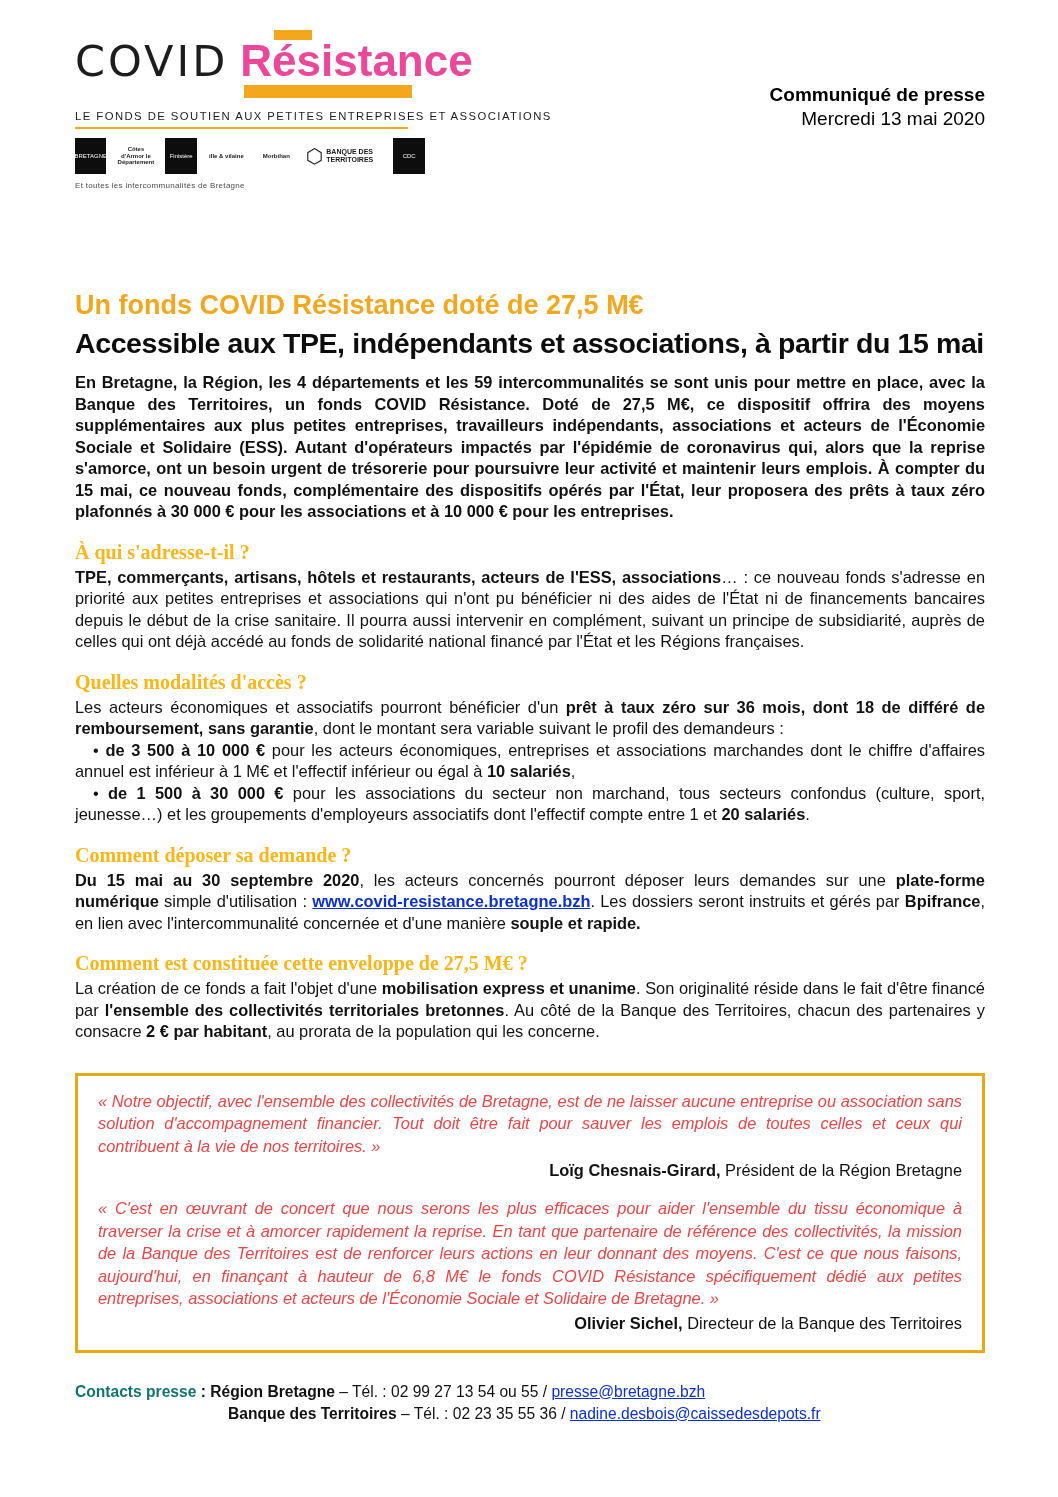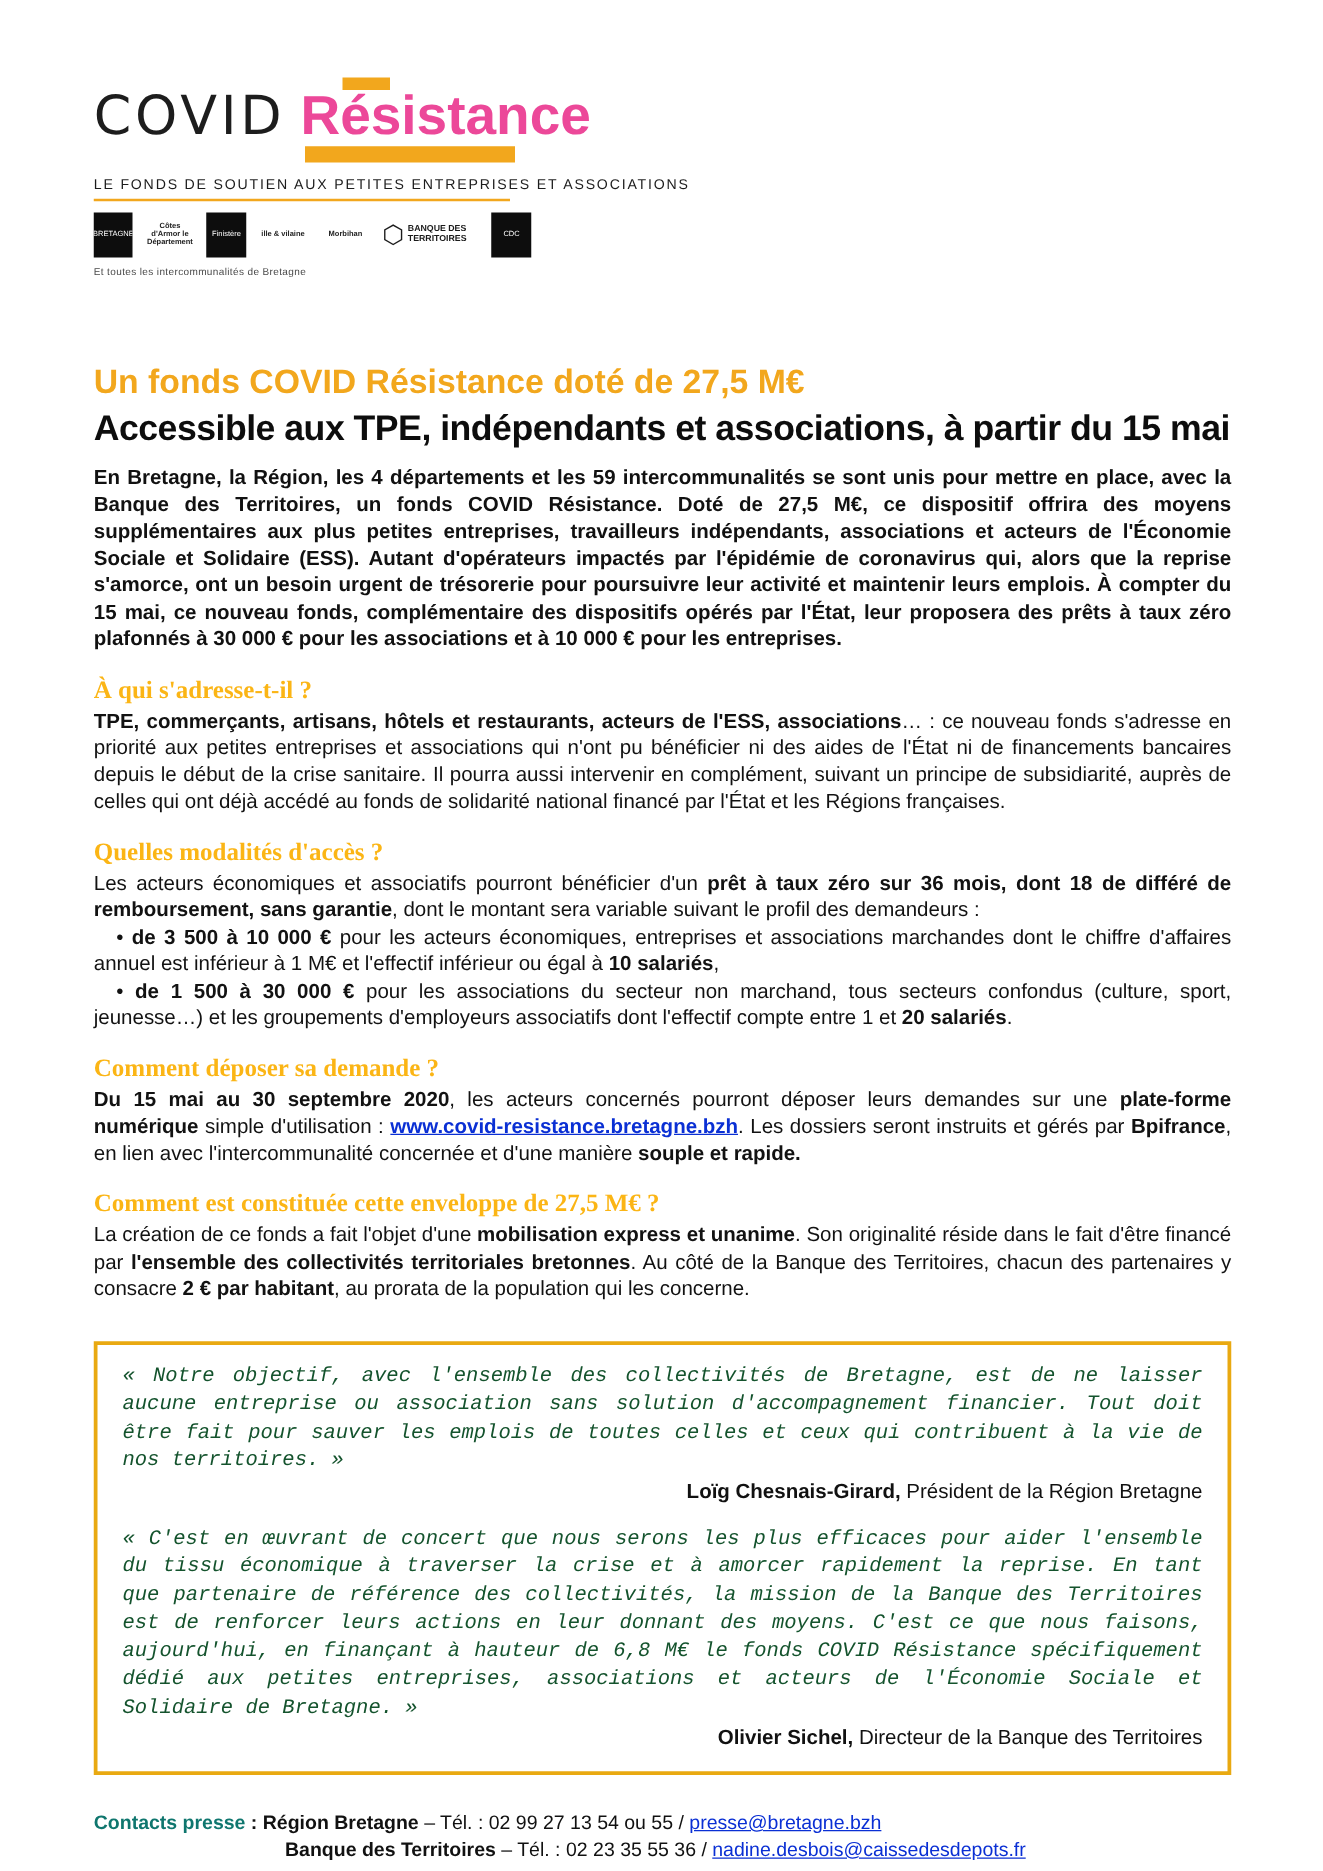--- a/index.html
+++ b/index.html
@@ -16,21 +16,21 @@
     position:relative;
     width:1058px;height:1497px;
     margin:0 auto;
     background:#ffffff;
     color:var(--ink);
     font-family:"Liberation Sans", sans-serif;
     overflow:hidden;
   }
   
   .header-row{position:relative;height:210px;padding:36px 73px 0 75px;}
-  .logo-line{display:flex;align-items:flex-end;gap:12px;margin-top:32px;}
+  .logo-line{display:flex;align-items:flex-end;gap:12px;}
   .logo-covid{
     font-family:"DejaVu Sans", sans-serif;
     font-size:43px;font-weight:400;letter-spacing:3px;color:#1d1d1d;
   }
   .logo-res{position:relative;display:inline-block;
     font-size:44px;font-weight:700;letter-spacing:0px;color:#ec4899;}
   .gold-accent-bar{position:absolute;left:34px;top:-6px;width:38px;height:10px;background:var(--accent-gold);}
   .gold-under-bar{position:absolute;left:4px;bottom:-12px;width:168px;height:13px;background:var(--accent-gold);}
   .tagline{margin-top:24px;font-size:11.3px;letter-spacing:1.45px;color:#1c1c1c;}
   .gold-rule{margin-top:5px;width:333px;height:2px;background:var(--accent-gold);}
@@ -52,21 +52,21 @@
   .intro{margin-top:12px;font-size:16.4px;line-height:21.5px;font-weight:700;text-align:justify;}
   .section{margin-top:18px;}
   .section-heading{font-size:20px;font-weight:700;color:var(--heading-gold);margin-bottom:3px;font-family:Liberation Serif, serif;}
   .body-p{font-size:16.4px;line-height:21.5px;text-align:justify;color:#121212;}
   .body-p.bullet{text-indent:18px;}
   .b{font-weight:700;}
   .i{font-style:italic;}
   a.doc-link{color:var(--link-blue);text-decoration:underline;cursor:pointer;}
   
   .quote-box{margin-top:30px;border:3px solid var(--border-gold);padding:14px 20px 16px 20px;}
-  .quote-text{font-size:16.4px;line-height:22.5px;text-align:justify;color:#14532d;font-family:Liberation Mono, monospace;}
+  .quote-text{font-size:16.4px;line-height:22.5px;text-align:justify;color:#ef4444;}
   .quote-attribution{font-size:16.4px;line-height:22px;text-align:right;margin-top:2px;}
   .quote-group + .quote-group{margin-top:16px;}
   
   .footer{margin-top:28px;font-size:15.6px;line-height:22px;}
   .footer-line-2{padding-left:153px;}
 </style>
 </head>
 <body>
 
 <div class="page">
@@ -101,20 +101,24 @@
           </div>
           <div class="chip chip-hex">
             <span class="hex">⬡</span>
             <span>BANQUE DES TERRITOIRES</span>
           </div>
           <div class="chip chip-dark">
             <span>CDC</span>
           </div>
         </div>
       <div class="partners-caption">Et toutes les intercommunalités de Bretagne</div>
+    </div>
+    <div class="press-header">
+      <div class="press-label">Communiqué de presse</div>
+      <div class="press-date">Mercredi 13 mai 2020</div>
     </div>
   </div>
 
   <div class="content">
 
     <h1 class="title-1">Un fonds COVID Résistance doté de 27,5 M€</h1>
     <h2 class="title-2">Accessible aux TPE, indépendants et associations, à partir du 15 mai</h2>
 
     <p class="intro"><span class="b">En Bretagne, la Région, les 4 départements et les 59 intercommunalités se sont unis pour mettre en place, avec la Banque des Territoires, un fonds COVID Résistance. Doté de 27,5 M€, ce dispositif offrira des moyens supplémentaires aux plus petites entreprises, travailleurs indépendants, associations et acteurs de l'Économie Sociale et Solidaire (ESS). Autant d'opérateurs impactés par l'épidémie de coronavirus qui, alors que la reprise s'amorce, ont un besoin urgent de trésorerie pour poursuivre leur activité et maintenir leurs emplois. À compter du 15 mai, ce nouveau fonds, complémentaire des dispositifs opérés par l'État, leur proposera des prêts à taux zéro plafonnés à 30 000 € pour les associations et à 10 000 € pour les entreprises.</span></p>
 

